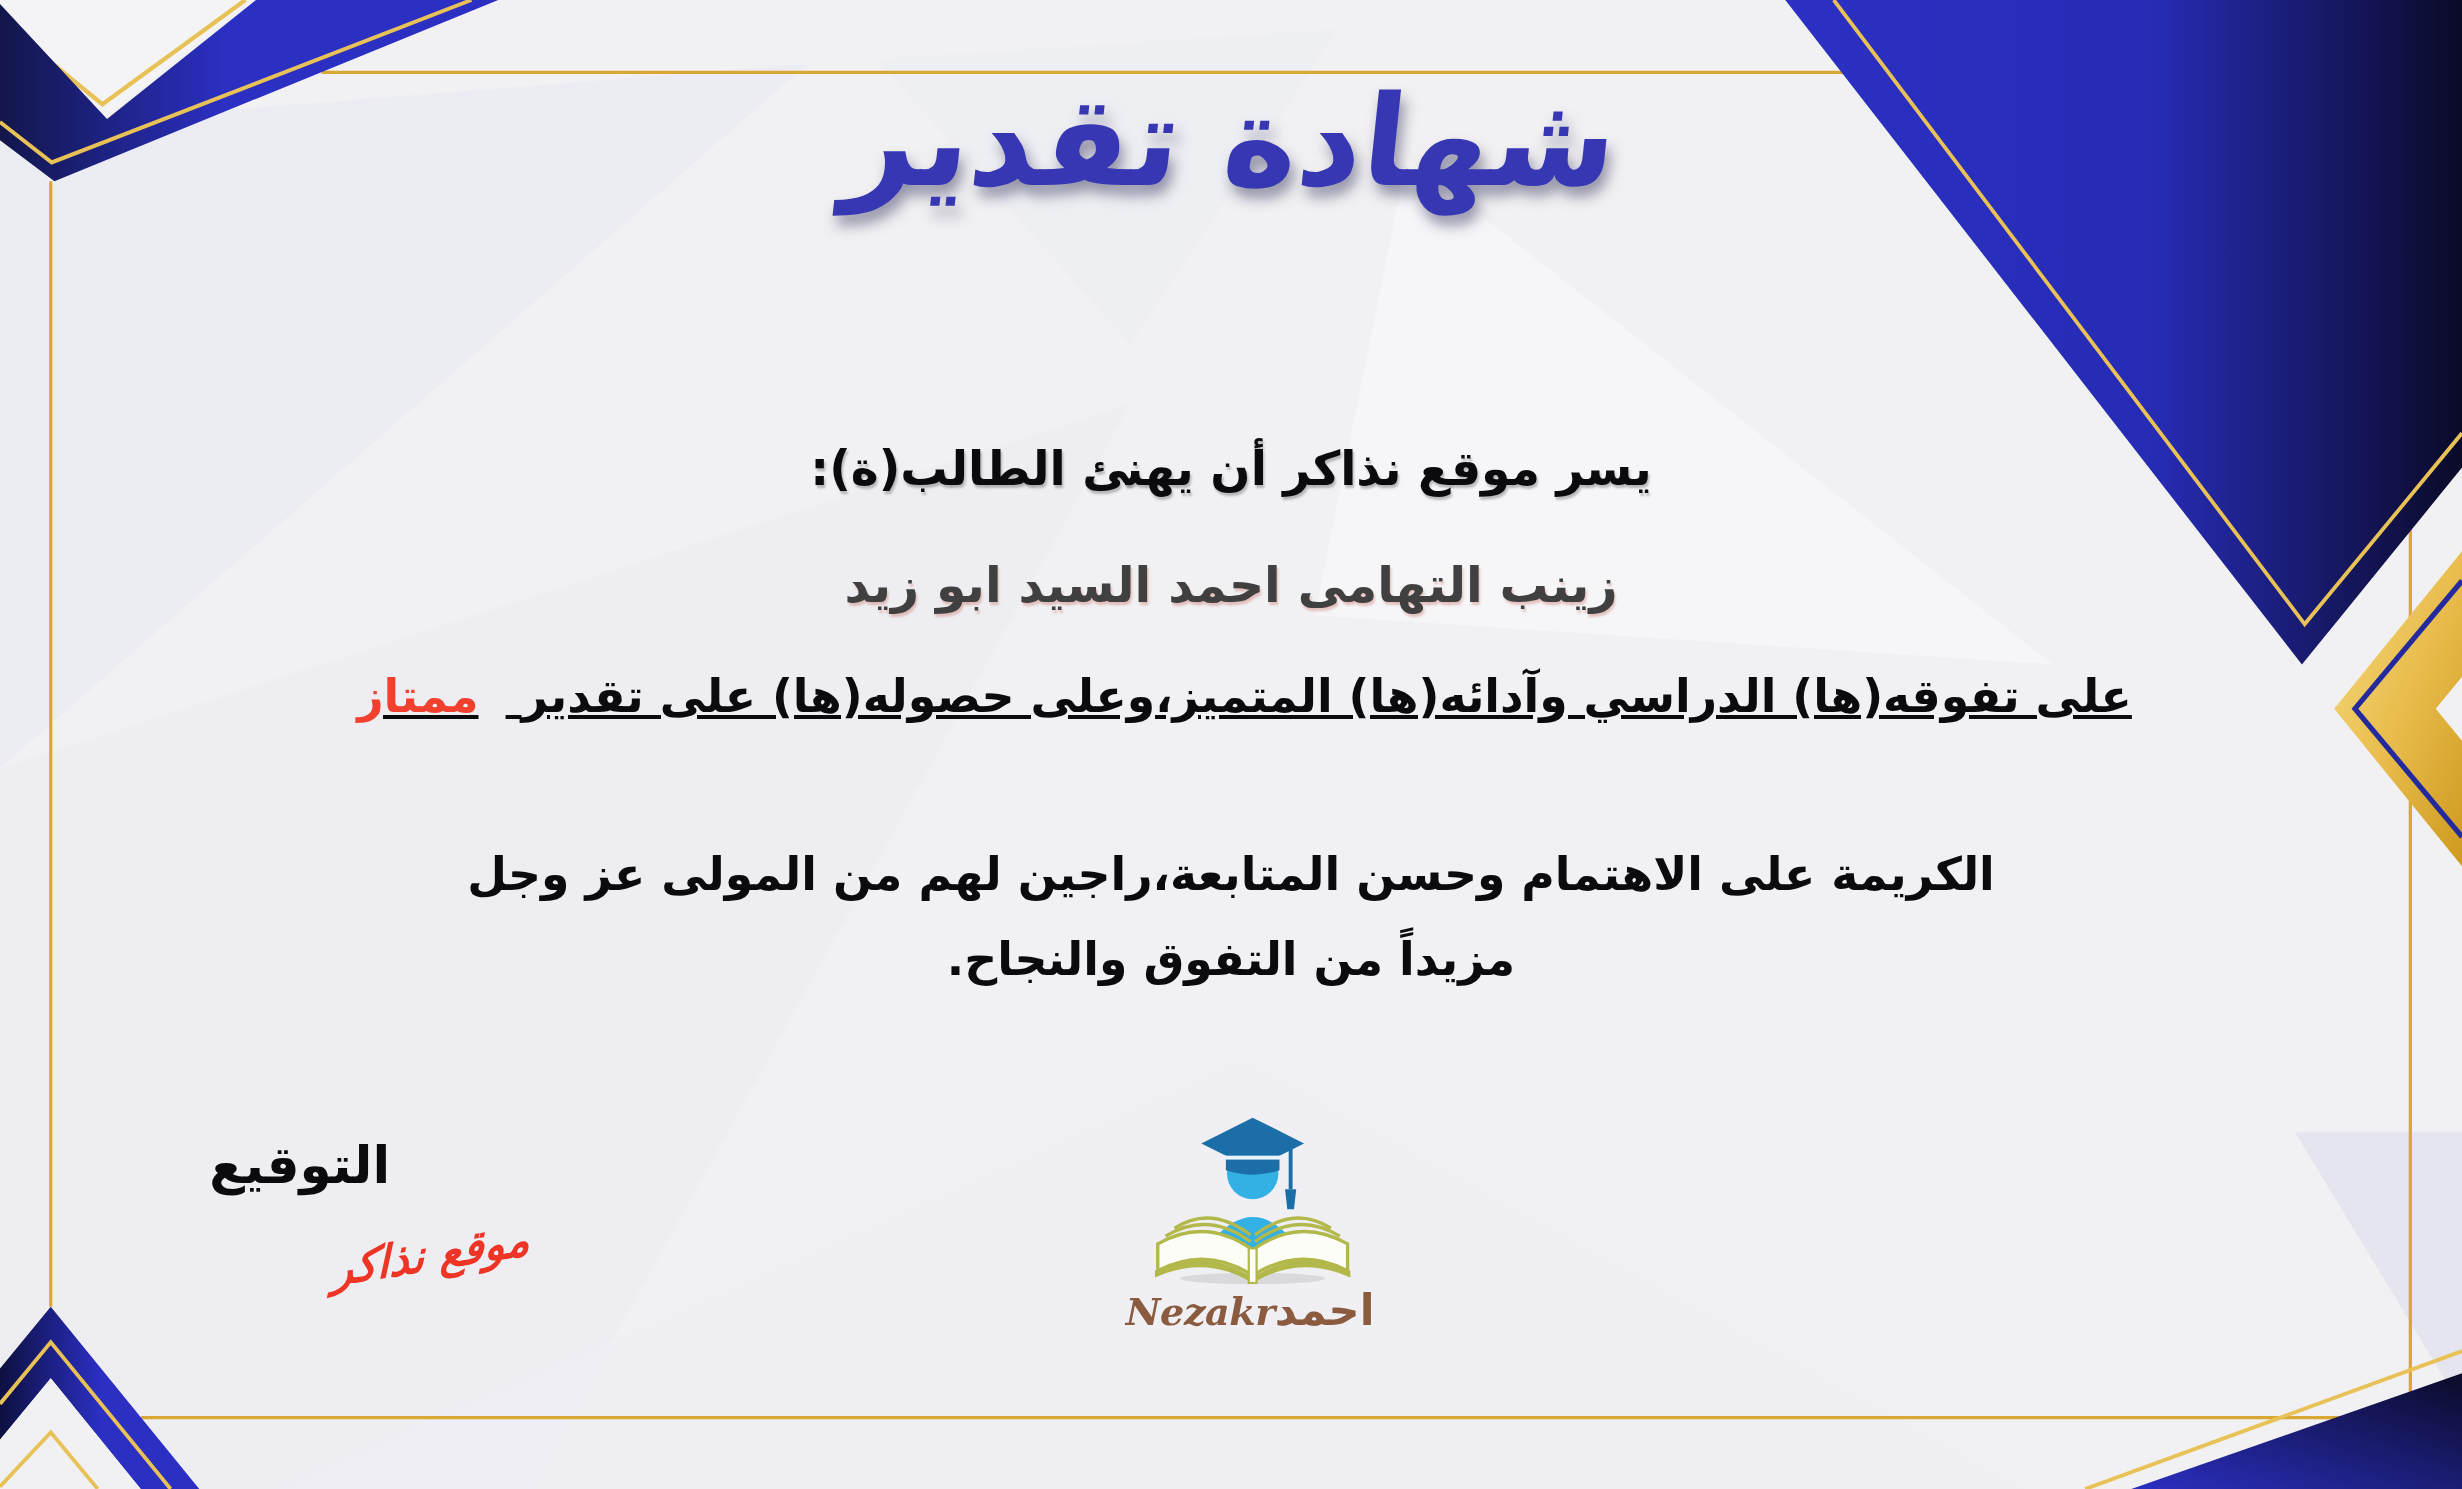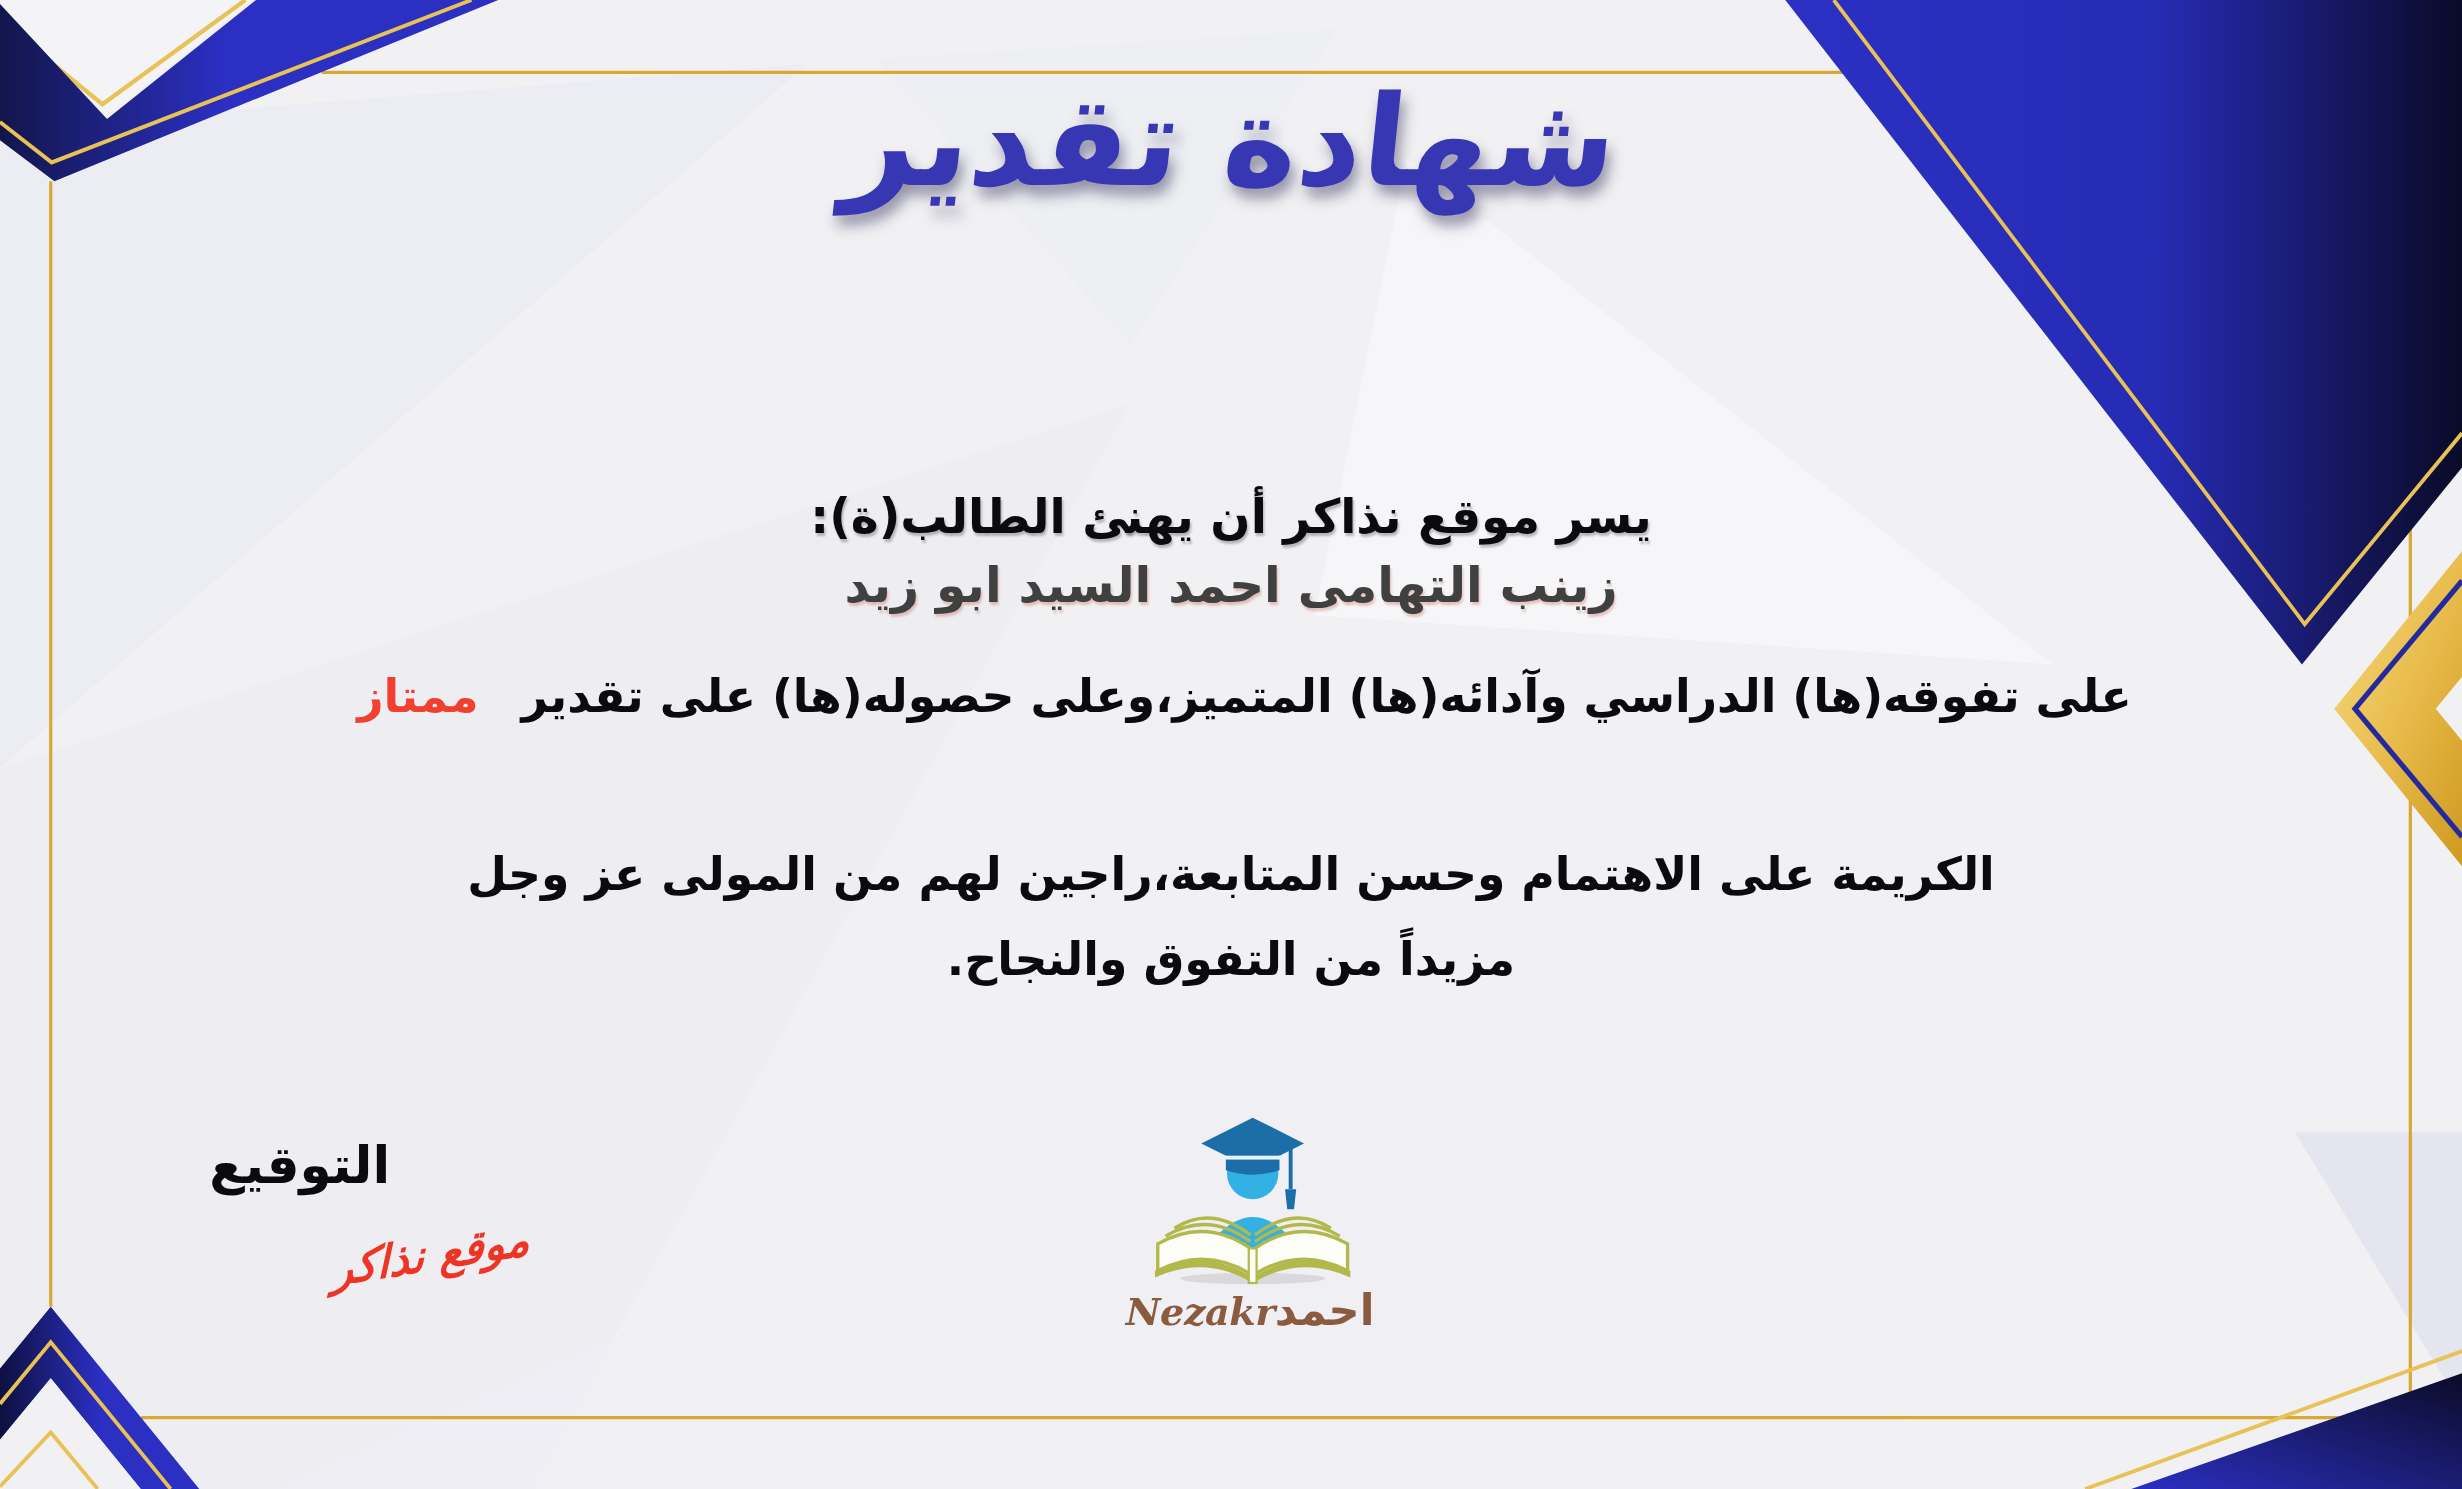--- a/index.html
+++ b/index.html
@@ -4,23 +4,23 @@
 <style>
   html,body{margin:0;padding:0;width:100%;height:100%;overflow:hidden;background:#f1f1f3;}
   .stage{position:absolute;inset:0;font-family:"DejaVu Sans",sans-serif;}
   svg.bg{position:absolute;inset:0;width:100%;height:100%;display:block;}
   .layer{position:absolute;inset:0;}
   .txt{position:absolute;width:100%;text-align:center;direction:rtl;color:#0b0b0d;font-weight:bold;white-space:nowrap;}
   .title{top:4.5%;left:0;font-size:5.1vw;color:#3737b4;font-weight:bold;
          transform:skewX(-6deg);letter-spacing:0.1vw;
          text-shadow:0.22vw 0.4vw 0.55vw rgba(70,70,105,0.55);
          font-family:"DejaVu Serif","DejaVu Sans",serif;}
-  .l-intro{top:29.6%;font-size:1.92vw;text-shadow:0.06vw 0.12vw 0.1vw rgba(0,0,0,0.25);margin-top:48px;}
+  .l-intro{top:29.6%;font-size:1.92vw;text-shadow:0.06vw 0.12vw 0.1vw rgba(0,0,0,0.25);}
   .l-name{top:37.4%;font-size:1.98vw;color:#404040;text-shadow:0.06vw 0.12vw 0.1vw rgba(180,40,20,0.25);text-align:center;}
-  .l-b3{top:44.9%;font-size:1.86vw;}
+  .l-b3{top:44.9%;font-size:1.86vw;text-decoration:underline;}
   .l-b4{top:50.9%;font-size:1.86vw;}
   .l-b5{top:56.9%;font-size:1.86vw;}
   .l-b6{top:62.6%;font-size:1.86vw;}
   .red{color:#f2402f;}
   .gap-s{margin:0 1.1vw;}
   .sign-label{position:absolute;top:76.2%;left:8.5%;width:17%;text-align:left;direction:rtl;
               font-size:2.1vw;font-weight:bold;color:#0b0b0d;}
   .sign-script{position:absolute;top:82.5%;left:10%;width:15%;text-align:center;direction:rtl;
                font-size:1.8vw;color:#ee3425;font-style:italic;font-weight:bold;
                transform:rotate(-9deg) skewX(-8deg);

